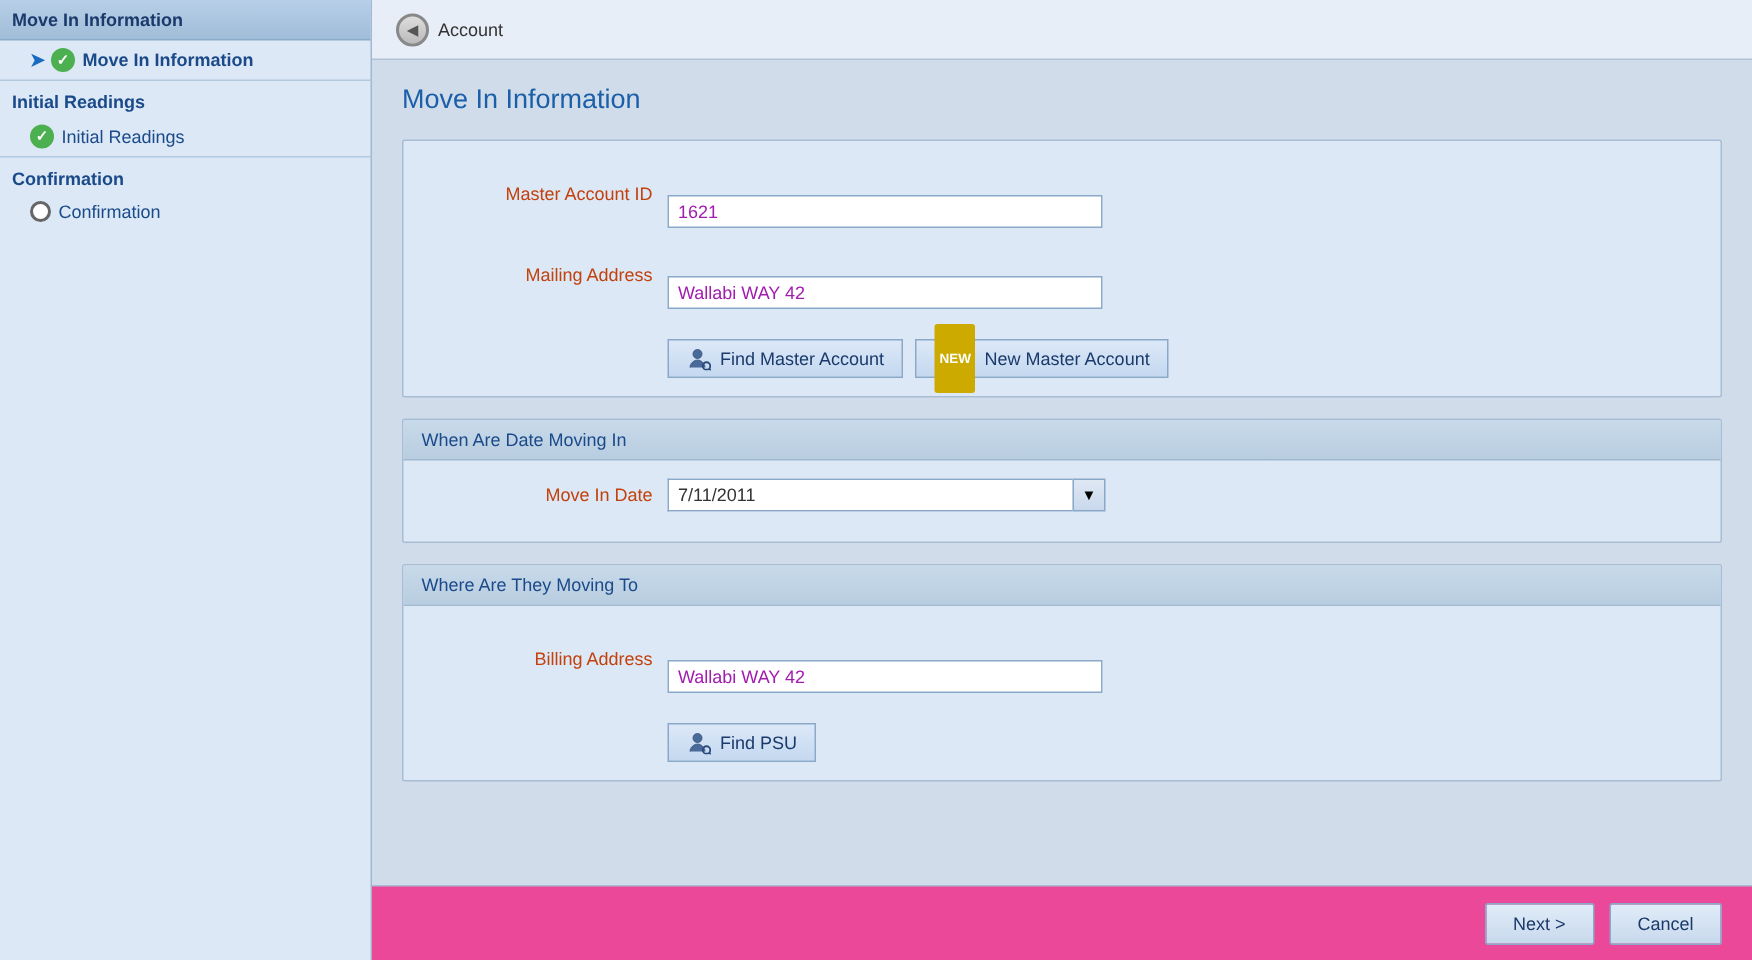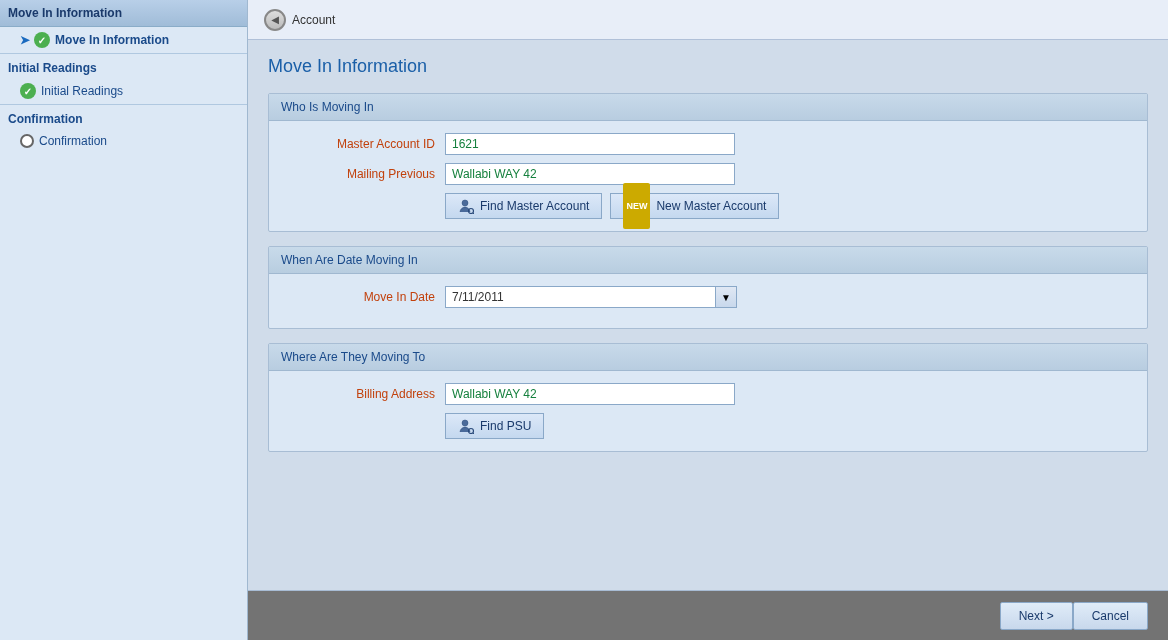--- a/index.html
+++ b/index.html
@@ -176,22 +176,23 @@
       text-align: right;
       padding-right: 10px;
     }
 
     .field-input {
       width: 290px;
       border: 1px solid #8aa8c8;
       background: white;
       padding: 3px 6px;
       font-size: 12px;
-      color: #15803d;
+      color: #a21caf;
       height: 22px;
+      margin-top: 24px;
     }
 
     .field-input-date {
       display: flex;
     }
 
     .field-input-date input {
       width: 270px;
       border: 1px solid #8aa8c8;
       border-right: none;
@@ -211,21 +212,21 @@
       align-items: center;
       justify-content: center;
       cursor: pointer;
       font-size: 10px;
     }
 
     .buttons-row {
       display: flex;
       align-items: flex-start;
       gap: 0;
-      margin-top: 8px;
+      margin-top: 20px;
       padding-left: 160px;
     }
 
     .action-btn {
       display: flex;
       align-items: center;
       gap: 6px;
       border: 1px solid #8aa8c8;
       background: linear-gradient(to bottom, #dce8f8, #c4d8ef);
       padding: 4px 12px;
@@ -243,26 +244,27 @@
       background: #ccaa00;
       color: white;
       font-size: 9px;
       font-weight: bold;
       padding: 18px 3px;
       border-radius: 2px;
     }
 
     
     .bottom-bar {
-      background: #737373;
+      background: #ec4899;
       border-top: 1px solid #a8bcd4;
       padding: 10px 20px;
       display: flex;
       justify-content: flex-end;
       align-items: center;
+      gap: 10px;
       min-height: 50px;
     }
 
     .bottom-btn {
       padding: 6px 18px;
       border: 1px solid #8aa8c8;
       background: linear-gradient(to bottom, #e0ecf8, #c8d8ec);
       cursor: pointer;
       font-size: 12px;
       color: #1a3a6b;
@@ -312,33 +314,30 @@
     <div class="prev-btn">
       <div class="circle-icon">◀</div>
       <span>Account</span>
     </div>
   </div>
 
   <div class="content-area">
     <div class="page-title">Move In Information</div>
 
     <div class="section-box">
-      <div class="section-header">
-        <span>Who Is Moving In</span>
-      </div>
       <div class="section-body">
 
         <div class="field-row">
           <label class="field-label">Master Account ID</label>
           <input class="field-input" type="text" value="1621" style="">
         </div>
 
 
         <div class="field-row">
-          <label class="field-label">Mailing Previous</label>
+          <label class="field-label">Mailing Address</label>
           <input class="field-input" type="text" value="Wallabi WAY 42" style="">
         </div>
 
         <div class="buttons-row">
           <button class="action-btn">
             <svg class="person-svg" viewBox="0 0 16 16" xmlns="http://www.w3.org/2000/svg">
               <circle cx="7" cy="5" r="3" fill="#4a6a9a" stroke="#2a4a7a" stroke-width="0.5"></circle>
               <path d="M2 14c0-3 3-5 5-5s5 2 5 5" fill="#4a6a9a" stroke="#2a4a7a" stroke-width="0.5"></path>
               <circle cx="13" cy="13" r="2.5" fill="none" stroke="#2a4a7a" stroke-width="1.2"></circle>
               <line x1="14.8" y1="14.8" x2="16" y2="16" stroke="#2a4a7a" stroke-width="1.2"></line>

